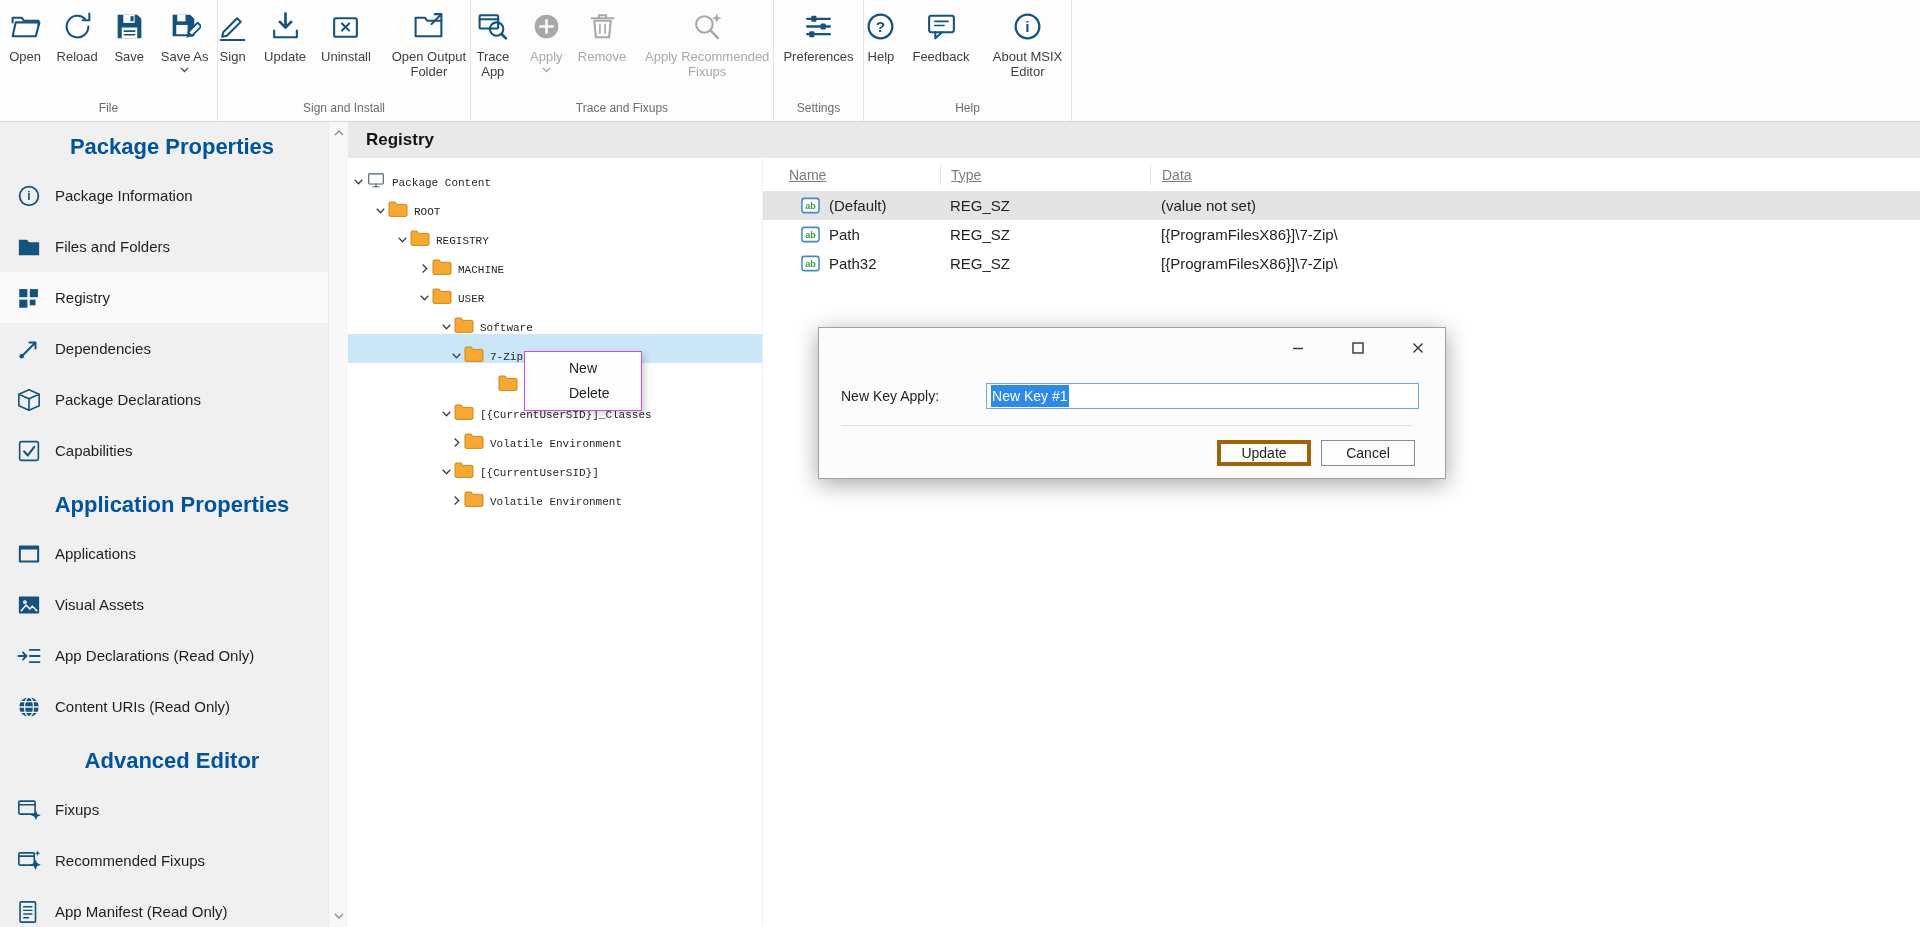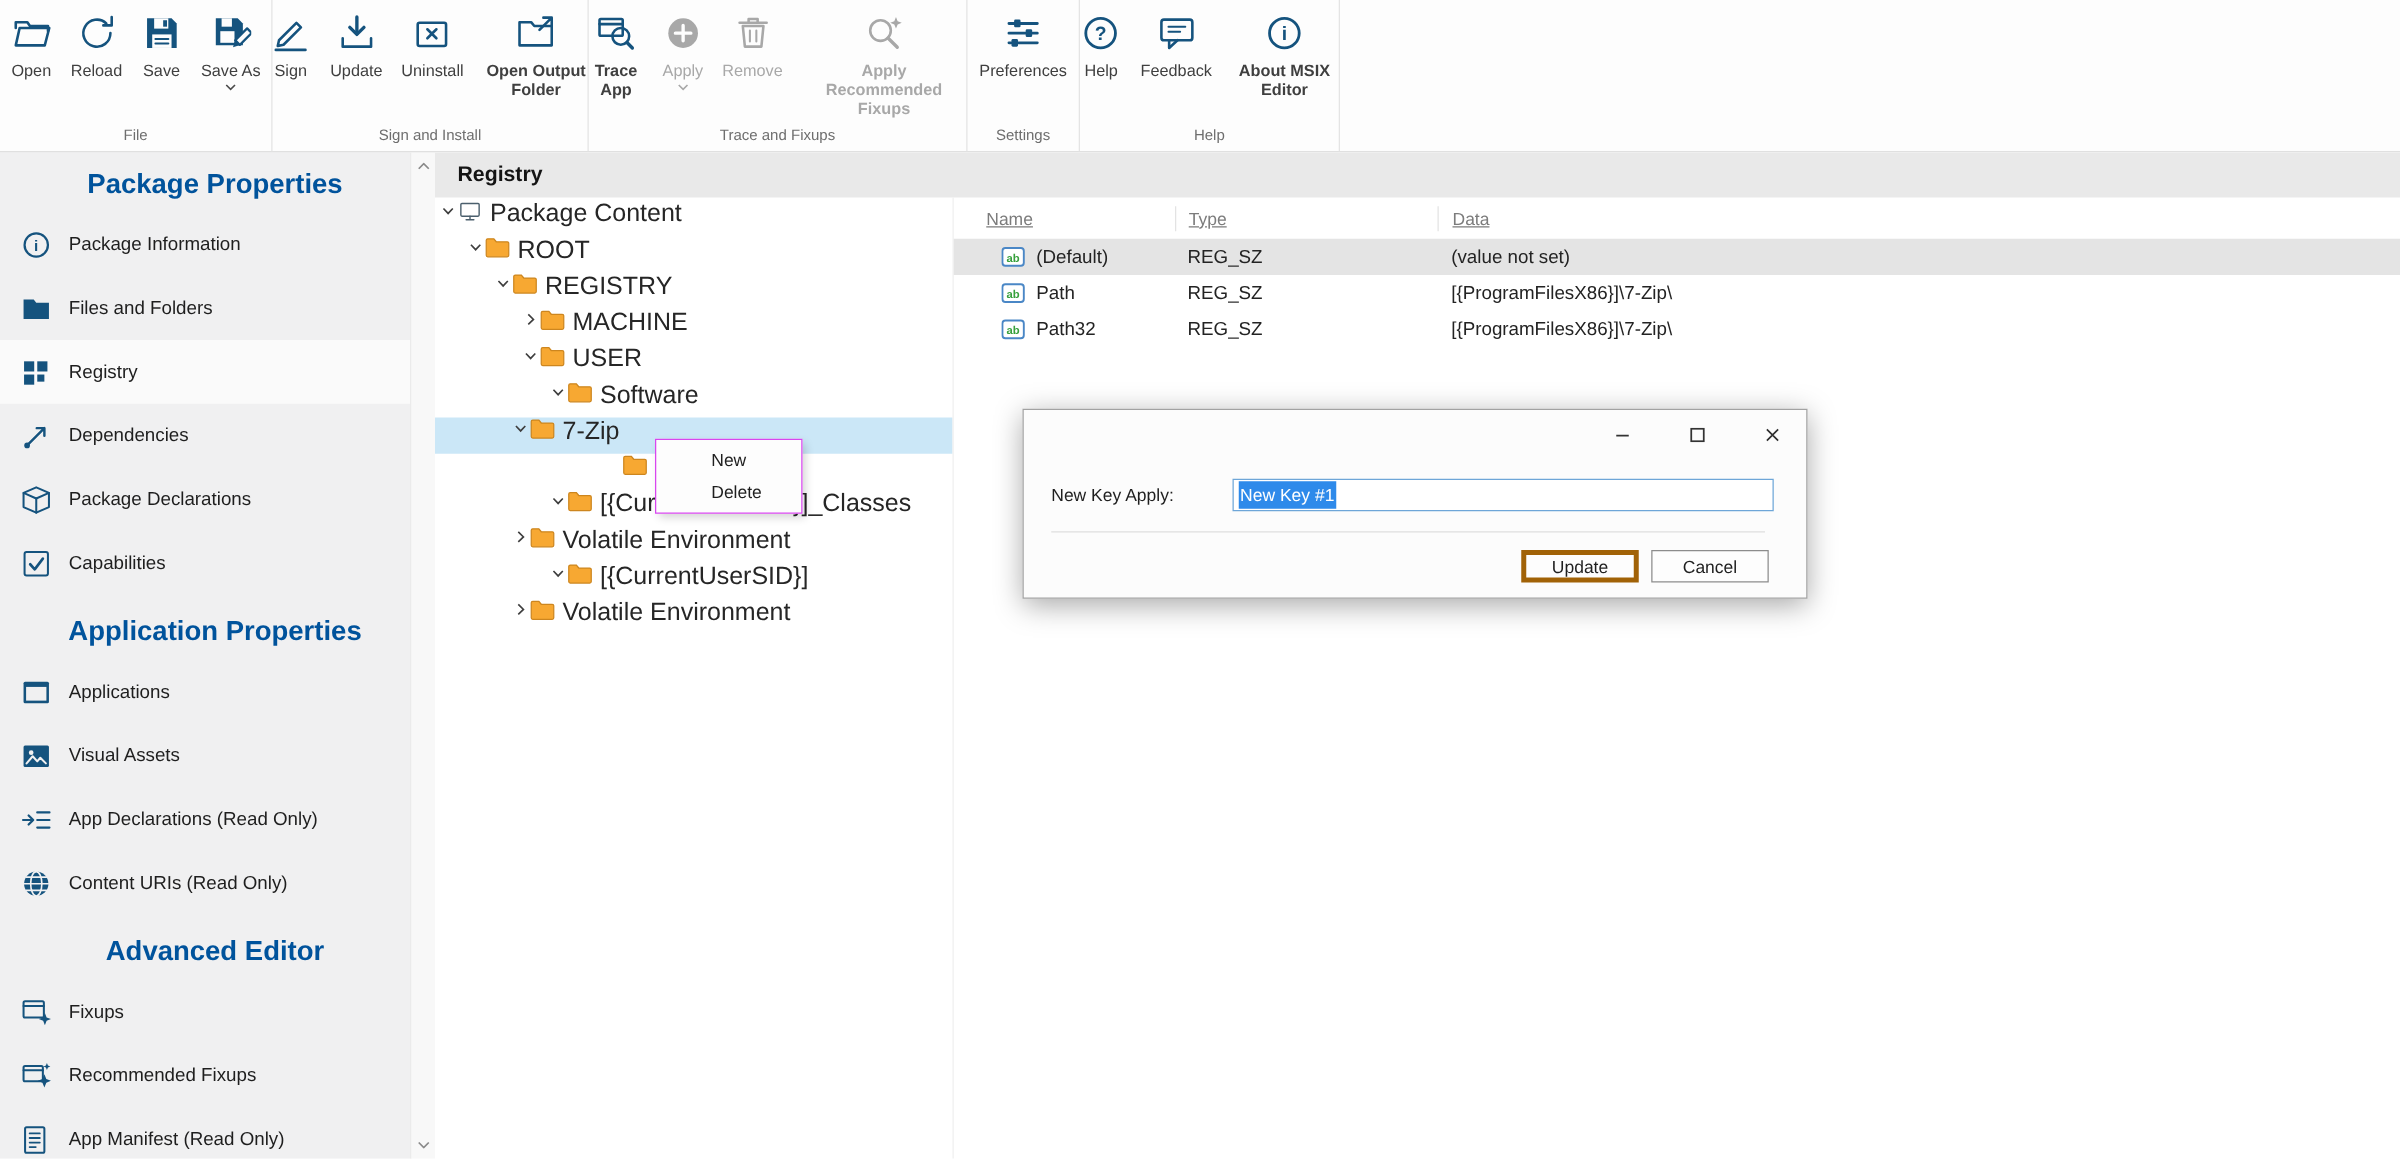--- a/index.html
+++ b/index.html
@@ -9,21 +9,21 @@
   svg.ic, svg.sic, svg.ti { fill:none; stroke:currentColor; stroke-width:2; stroke-linecap:round; stroke-linejoin:round; }
   svg.ic { width:33px; height:33px; }
   svg.sic { width:26px; height:26px; }
 
   
   .ribbon { height:122px; background:#fdfdfd; border-bottom:1px solid #d6d6d6; display:flex; }
   .rgroup { display:flex; flex-direction:column; border-right:1px solid #e4e4e4; flex:none; }
   .rbtns { flex:1; display:flex; justify-content:center; align-items:flex-start; gap:3px; padding:8px 5px 0; }
   .rbtn { display:flex; flex-direction:column; align-items:center; padding:2px 6px; color:#15537e; }
   .rbtn .lbl { margin-top:6px; font-size:13px; line-height:15px; color:#3f3f3f; text-align:center; white-space:nowrap; }
-  .rbtn .lbl.wrap { white-space:normal;font-weight:bold; }
+  .rbtn .lbl.wrap { white-space:normal; }
   .rbtn .dd { margin-top:3px; color:#4c4c4c; }
   .rbtn.disabled { color:#a8a8a8; }
   .rbtn.disabled .lbl { color:#a8a8a8; }
   .rbtn.disabled .dd { color:#a8a8a8; }
   .rgroup-label { font-size:12px; color:#6e6e6e; text-align:center; padding-bottom:6px; }
 
   
   .app-body { display:flex; height:calc(100% - 122px); }
 
   .sidebar { width:328px; flex:none; background:#f0f0f1; padding-top:6px; overflow:hidden; }
@@ -36,28 +36,28 @@
   .vscroll { width:20px; flex:none; background:#f8f8f8; border-left:1px solid #ebebeb; position:relative; }
   .sarrow { position:absolute; left:0; width:100%; height:18px; display:flex; align-items:center; justify-content:center; }
   .sarrow.up { top:2px; } .sarrow.down { bottom:2px; }
 
   .main { flex:1; display:flex; flex-direction:column; min-width:0; background:#fff; }
   .main-title { height:36px; flex:none; background:#e9e9e9; display:flex; align-items:center; padding-left:18px; font-weight:700; font-size:17px; color:#141414; }
   .main-content { flex:1; display:flex; min-height:0; }
 
   
   .tree-panel { width:414px; flex:none; padding-top:2px; }
-  .trow { height:29px; display:flex; align-items:flex-start; font-size:20px; color:#262626; white-space:nowrap; }
+  .trow { height:29px; display:flex; align-items:flex-end; font-size:11px; color:#262626; white-space:nowrap;font-family:Liberation Mono, monospace; }
   .trow.selected { background:#cbe7f7; }
   .chev { width:16px; height:16px; flex:none; display:flex; align-items:center; justify-content:center; }
   .chev svg { width:15px; height:15px; stroke:#3f3f3f; fill:none; stroke-width:1.4; }
   .ticon { width:20px; flex:none; margin-right:6px; display:flex; align-items:center; color:#4b5f6d; }
   .ticon svg { width:20px; height:18px; }
   .l0{padding-left:2px}.l1{padding-left:24px}.l2{padding-left:46px}.l3{padding-left:68px}
-  .l4{padding-left:90px}.l5{padding-left:60px}.l6{padding-left:134px}
+  .l4{padding-left:90px}.l5{padding-left:100px}.l6{padding-left:134px}
 
   
   .vpanel { flex:1; min-width:0; border-left:1px solid #f0f0f0; }
   .vhead { height:33px; display:flex; align-items:center; color:#7c7c7c; font-size:14px; }
   .vh { height:20px; line-height:20px;text-decoration:underline; }
   .vh.name { width:177px; padding-left:26px; }
   .vh.type { width:210px; padding-left:10px; border-left:1px solid #e3e3e3; }
   .vh.data { flex:1; padding-left:11px; border-left:1px solid #e3e3e3; }
   .vrow { height:29px; display:flex; align-items:center; font-size:15px; color:#232323; }
   .vrow.selected { background:#e4e4e4; }

